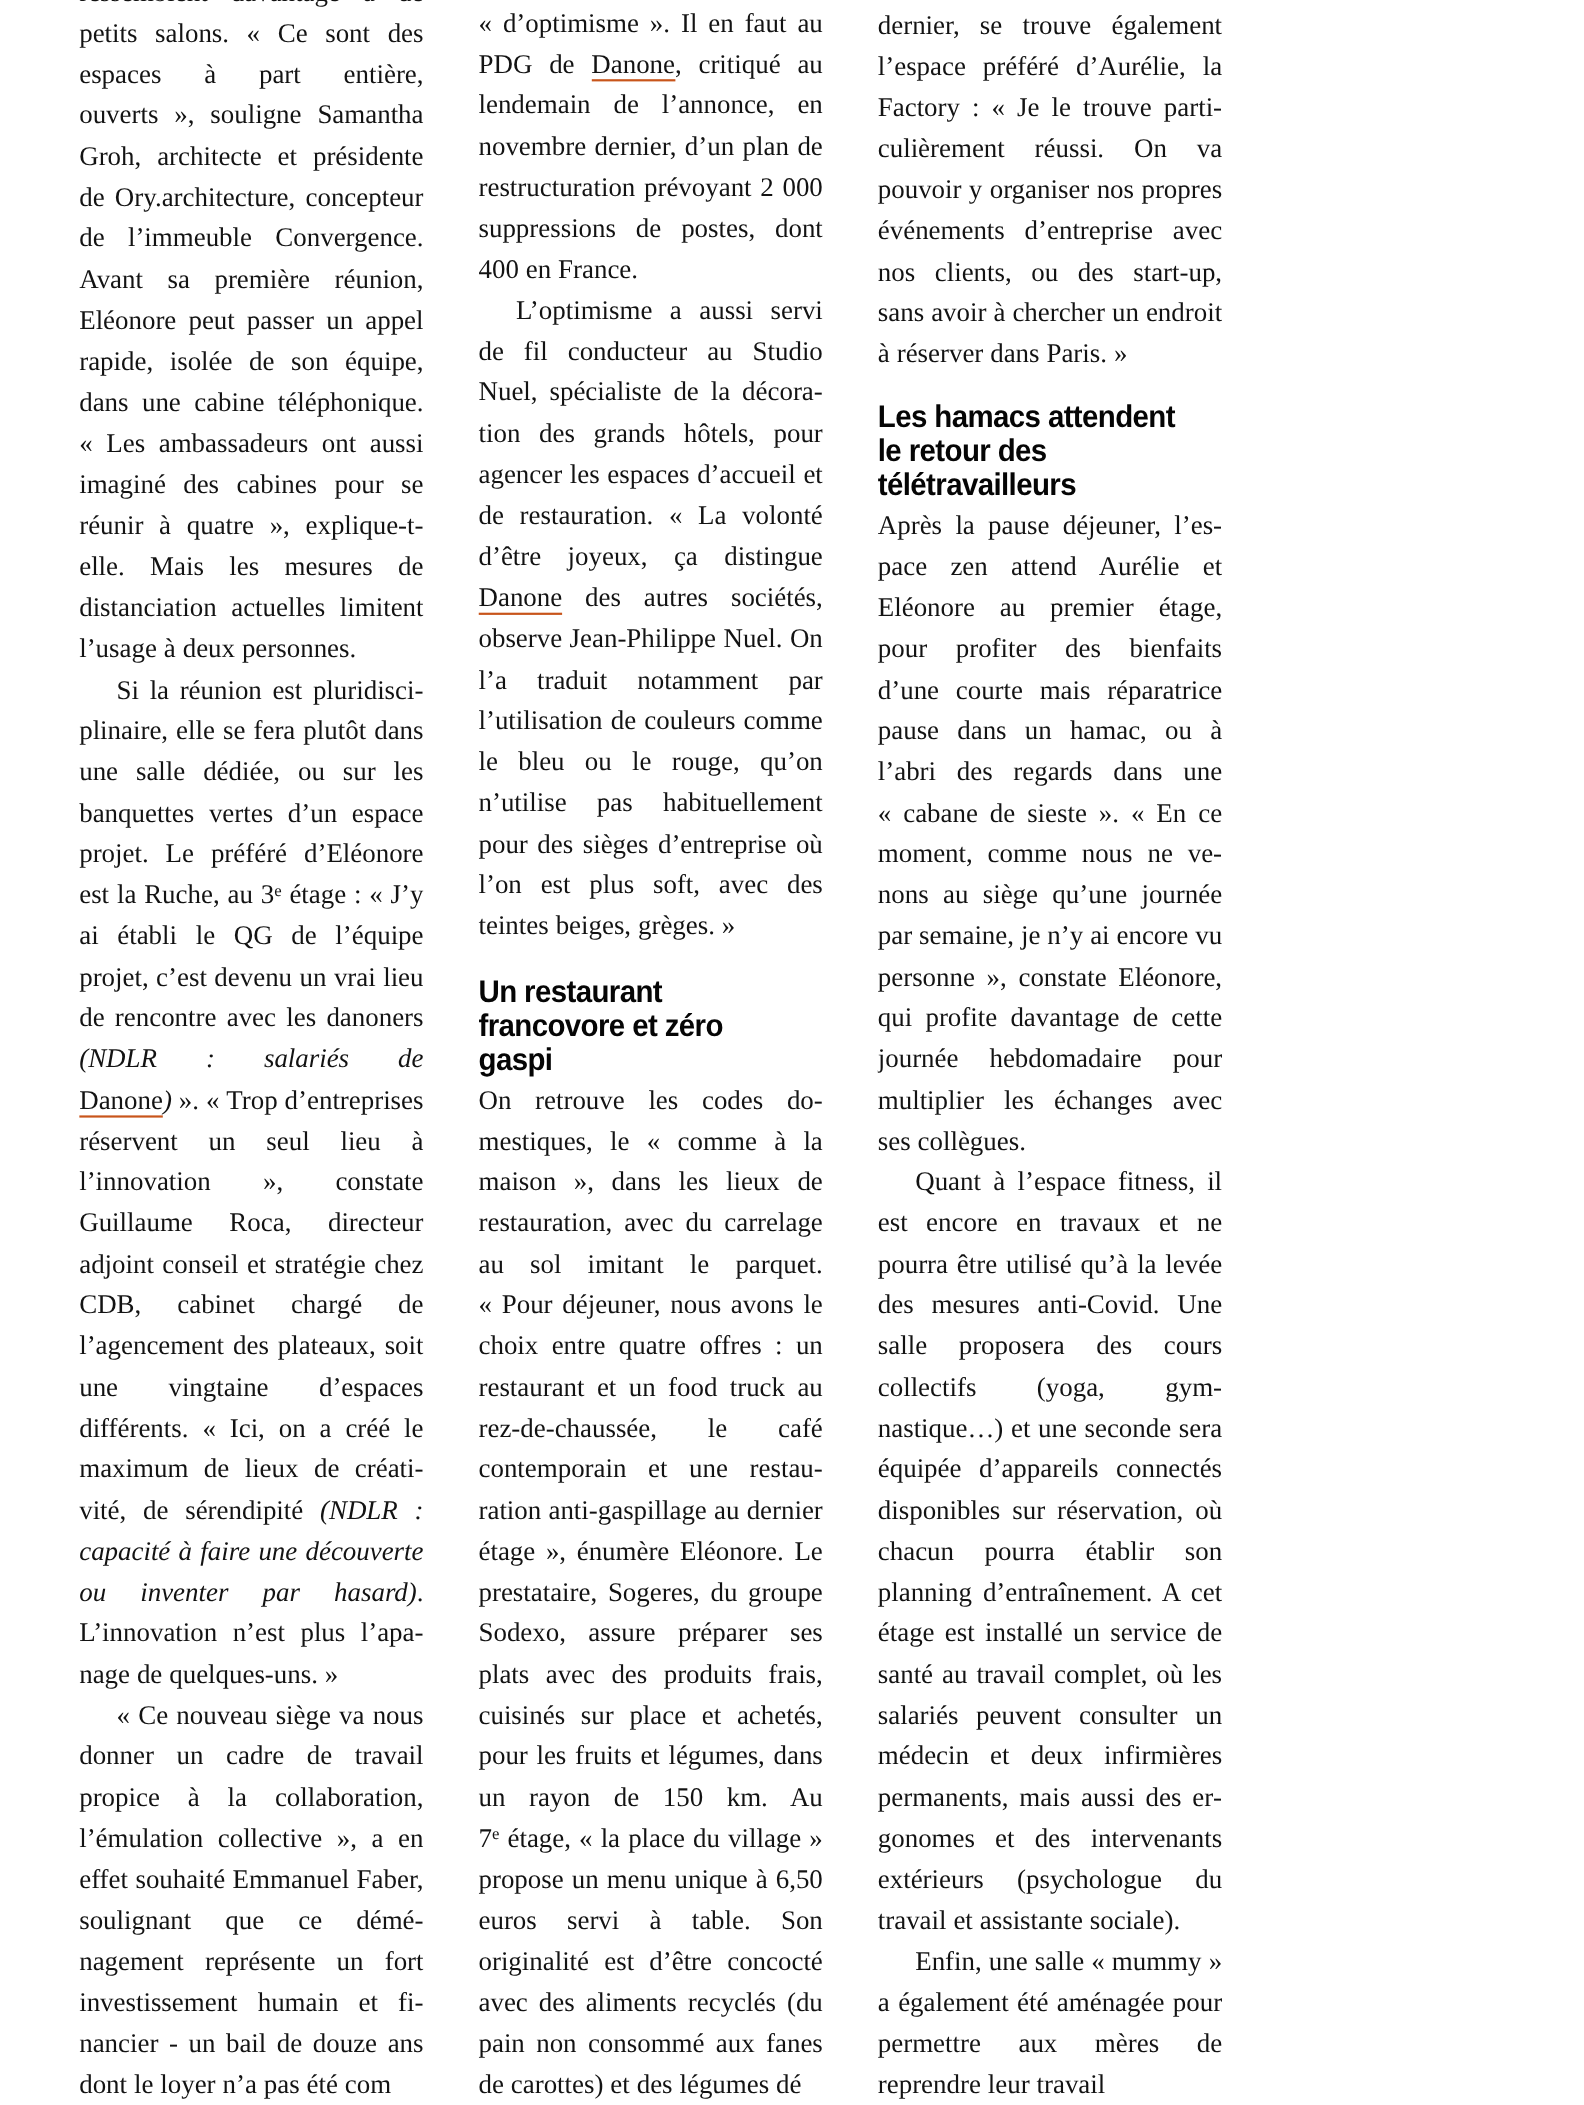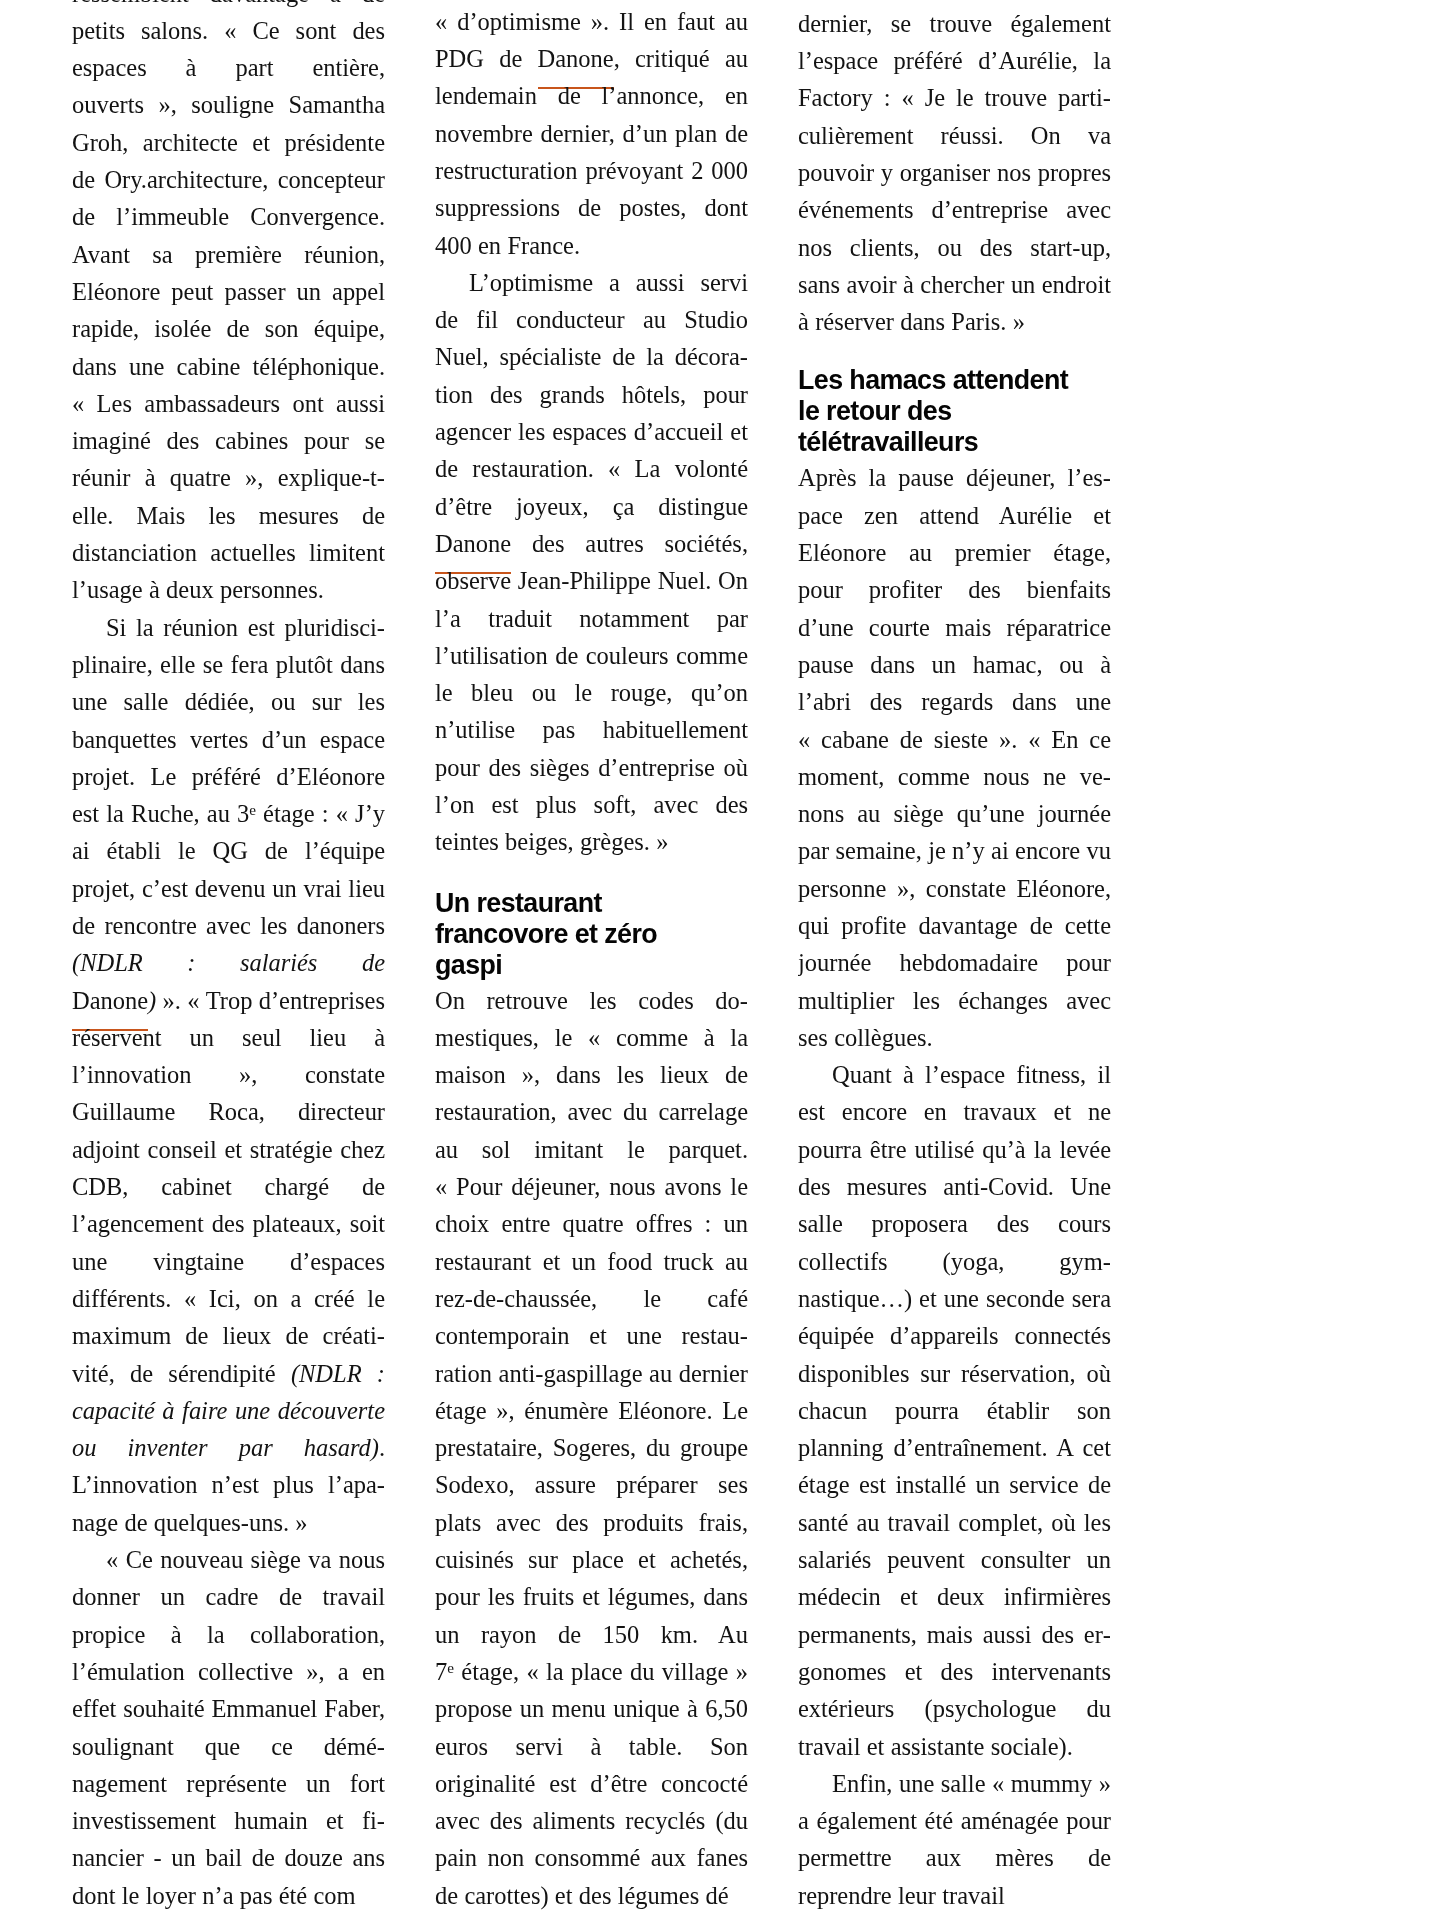--- a/index.html
+++ b/index.html
@@ -71,21 +71,21 @@
     transform-origin: left center;
     text-align: left;
   }
   h2.sub.tight {
     margin-top: 24px;
   }
 
   
   .brand {
     border-bottom: 2.5px solid #c8551b;
-    padding-bottom: 15px;
+    padding-bottom: 0;
     text-decoration: none;
     color: inherit;
   }
   .ital {
   }
   sup.ord {
     font-size: 0.62em;
     vertical-align: 0.45em;
     line-height: 0;
   }

